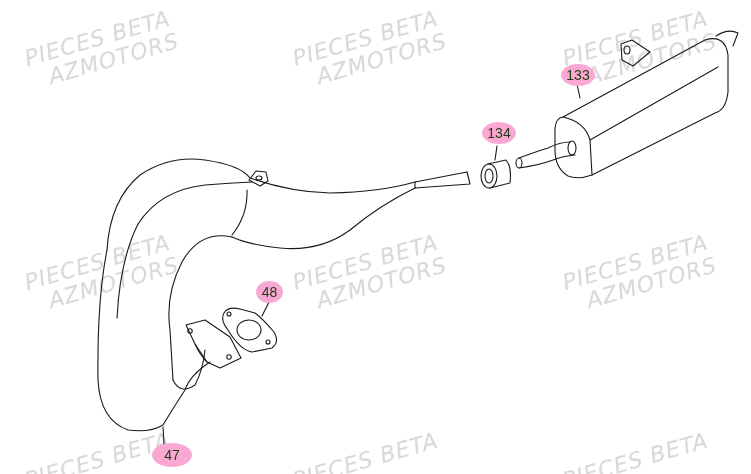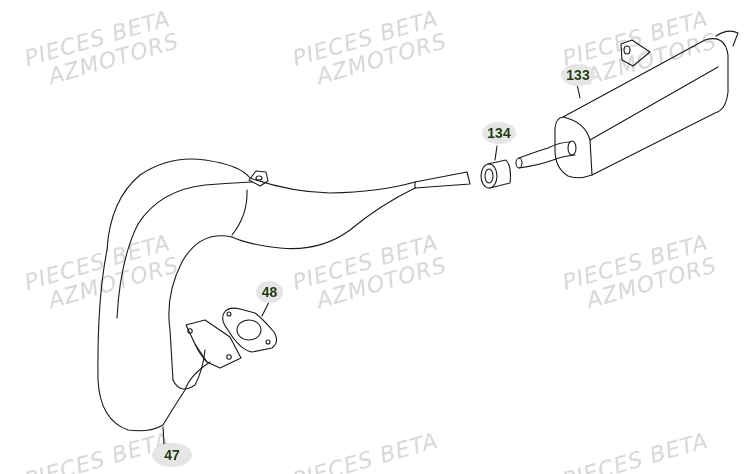--- a/index.html
+++ b/index.html
@@ -1,21 +1,21 @@
 <!DOCTYPE html>
 <html><head>
 <meta charset="utf-8">
 <style>
   html, body { margin:0; padding:0; background:#ffffff; }
   body { width:751px; height:474px; overflow:hidden; position:relative; font-family:"Liberation Sans", sans-serif; }
   #stage { position:absolute; left:0; top:0; width:751px; height:474px; }
   .wm { position:absolute; color:#d9d9d9; font-family:"DejaVu Sans", sans-serif; font-style:italic; font-size:22px; letter-spacing:1px; line-height:24px; transform:rotate(-16deg); transform-origin:left top; white-space:nowrap; text-shadow:0 0 1px #eee; }
   .wm span { display:block; }
   .wm .l2 { margin-left:18px; }
-  .badge { position:absolute; background:#e5e5e5; border-radius:50%; color:#1f3a10; font-family:"Liberation Sans", sans-serif; font-size:14px; display:flex; align-items:center; justify-content:center; cursor:pointer;font-weight:bold; }
+  .badge { position:absolute; background:#f9a8d4; border-radius:50%; color:#1f3a10; font-family:"Liberation Sans", sans-serif; font-size:14px; display:flex; align-items:center; justify-content:center; cursor:pointer; }
   svg.drawing { position:absolute; left:0; top:0; }
 </style>
 </head>
 <body>
 
 <div id="stage">
 
   <div class="wm" style="left:22px;top:48px;">
       <span>PIECES BETA</span>
       <span class="l2">AZMOTORS</span>

